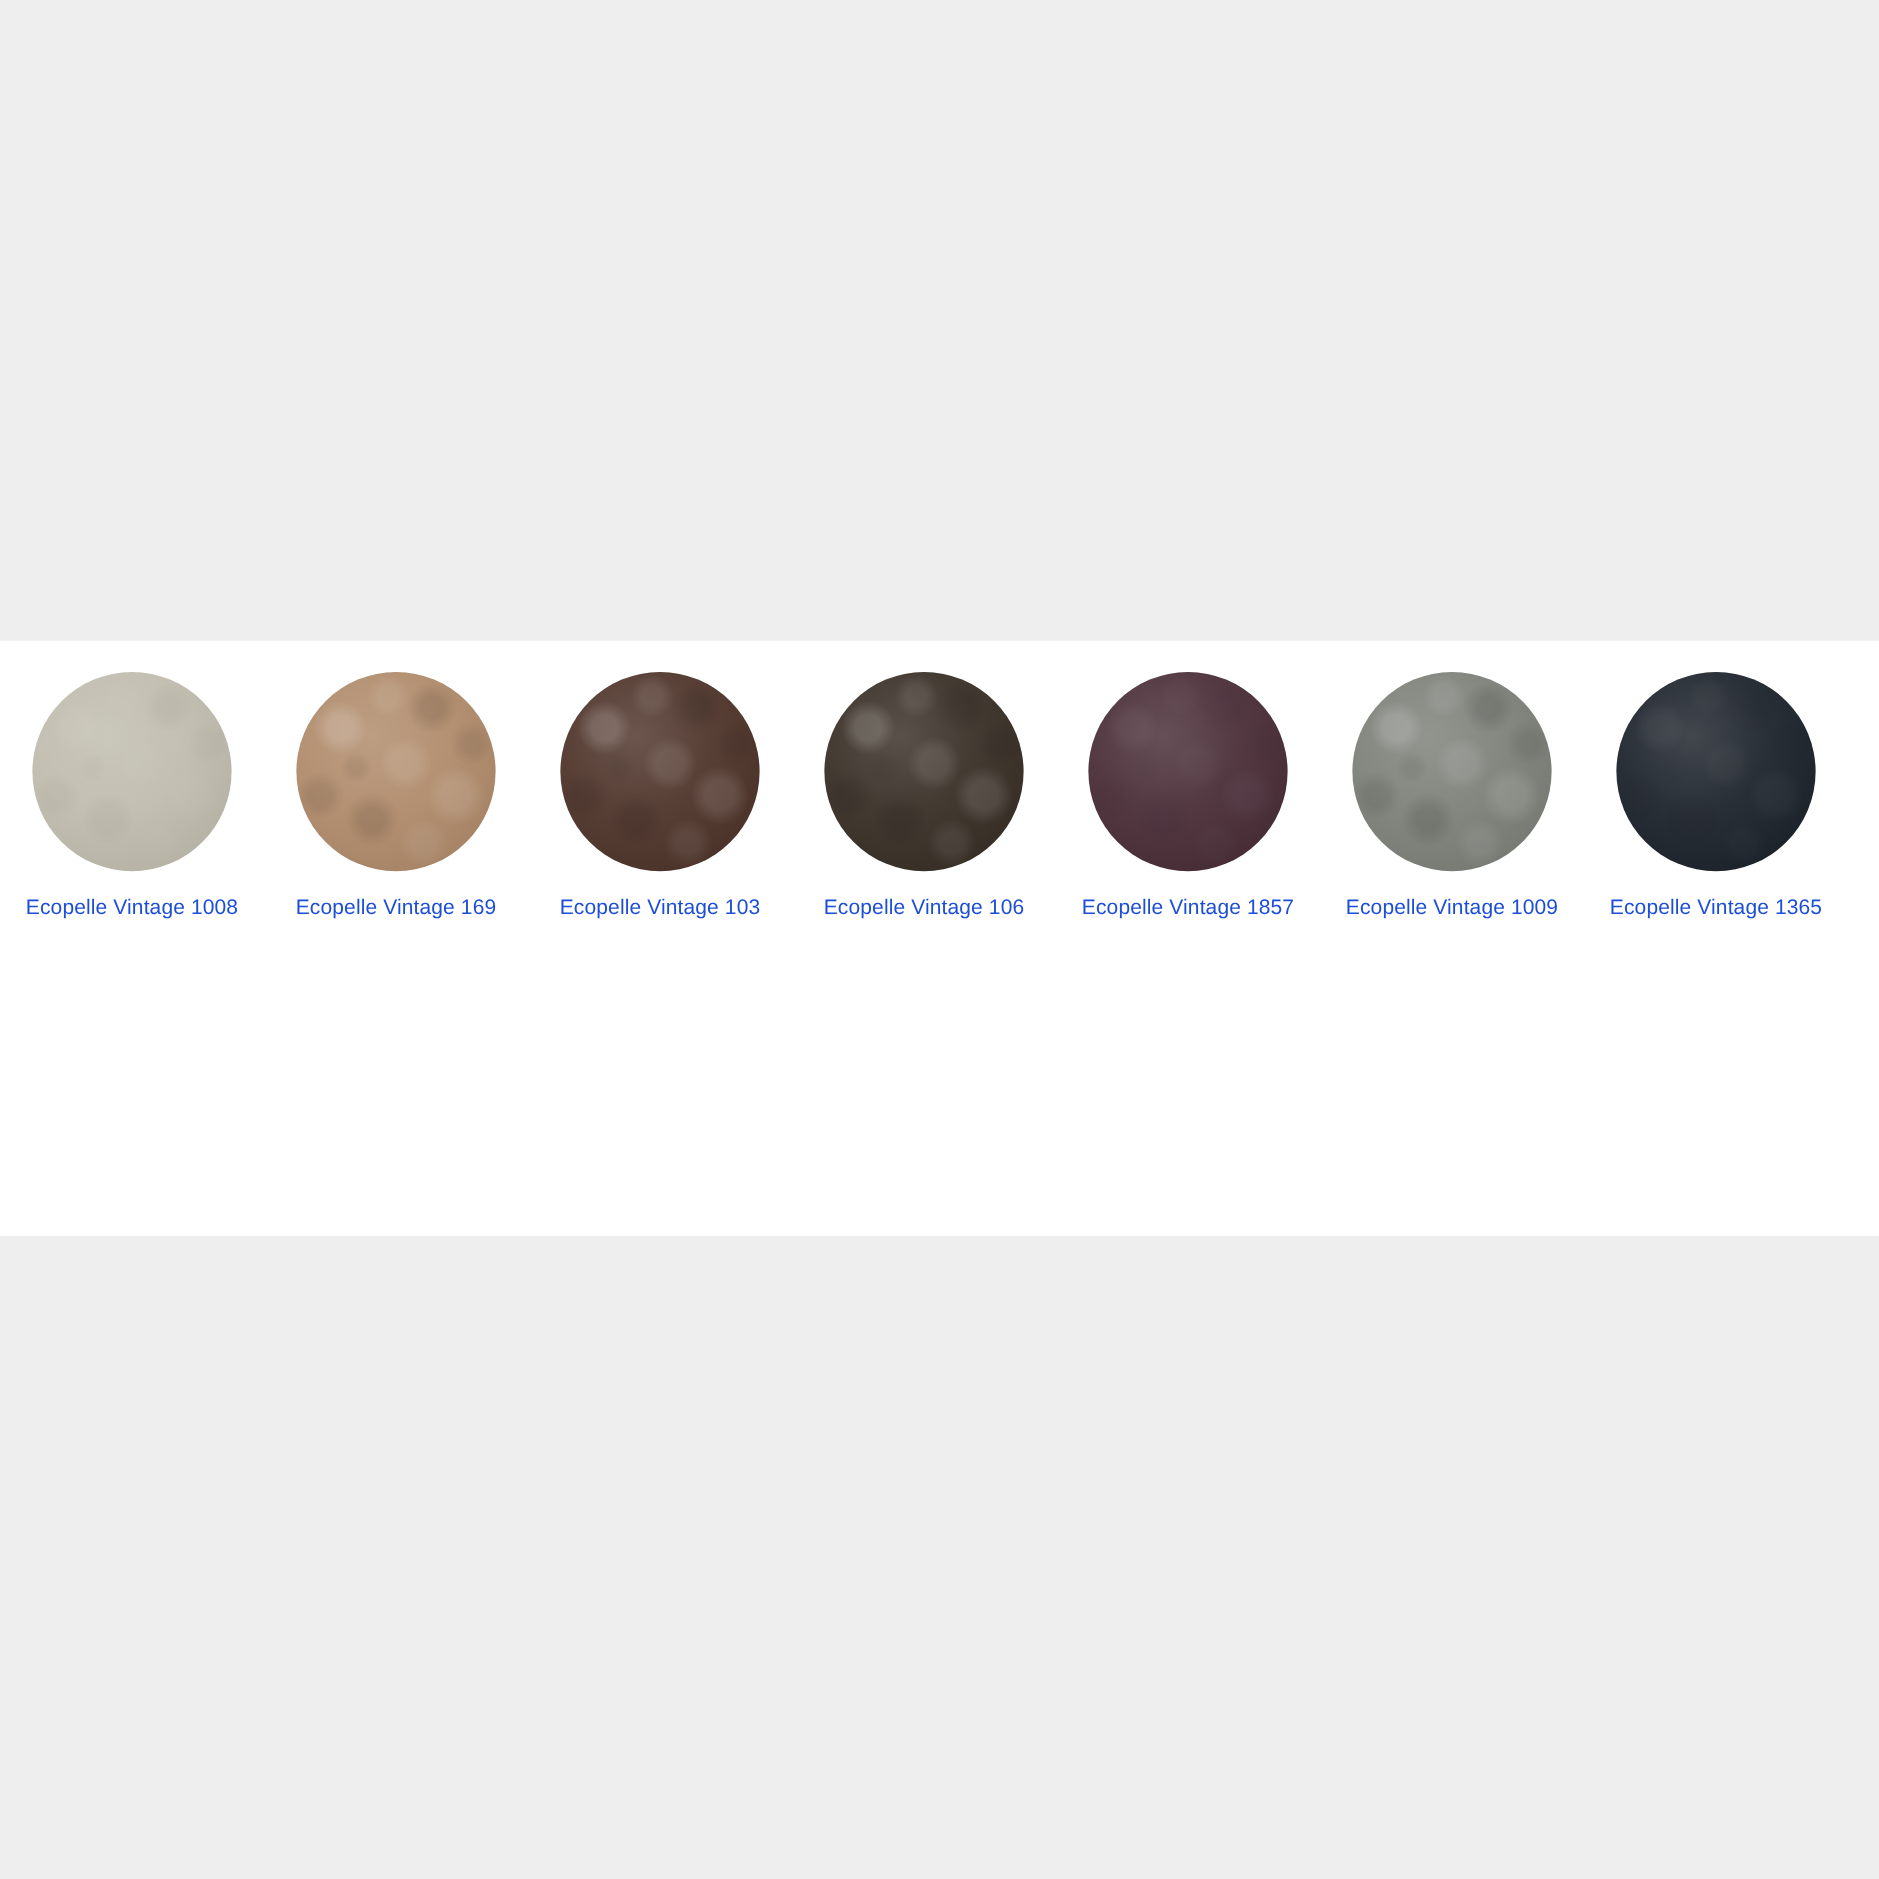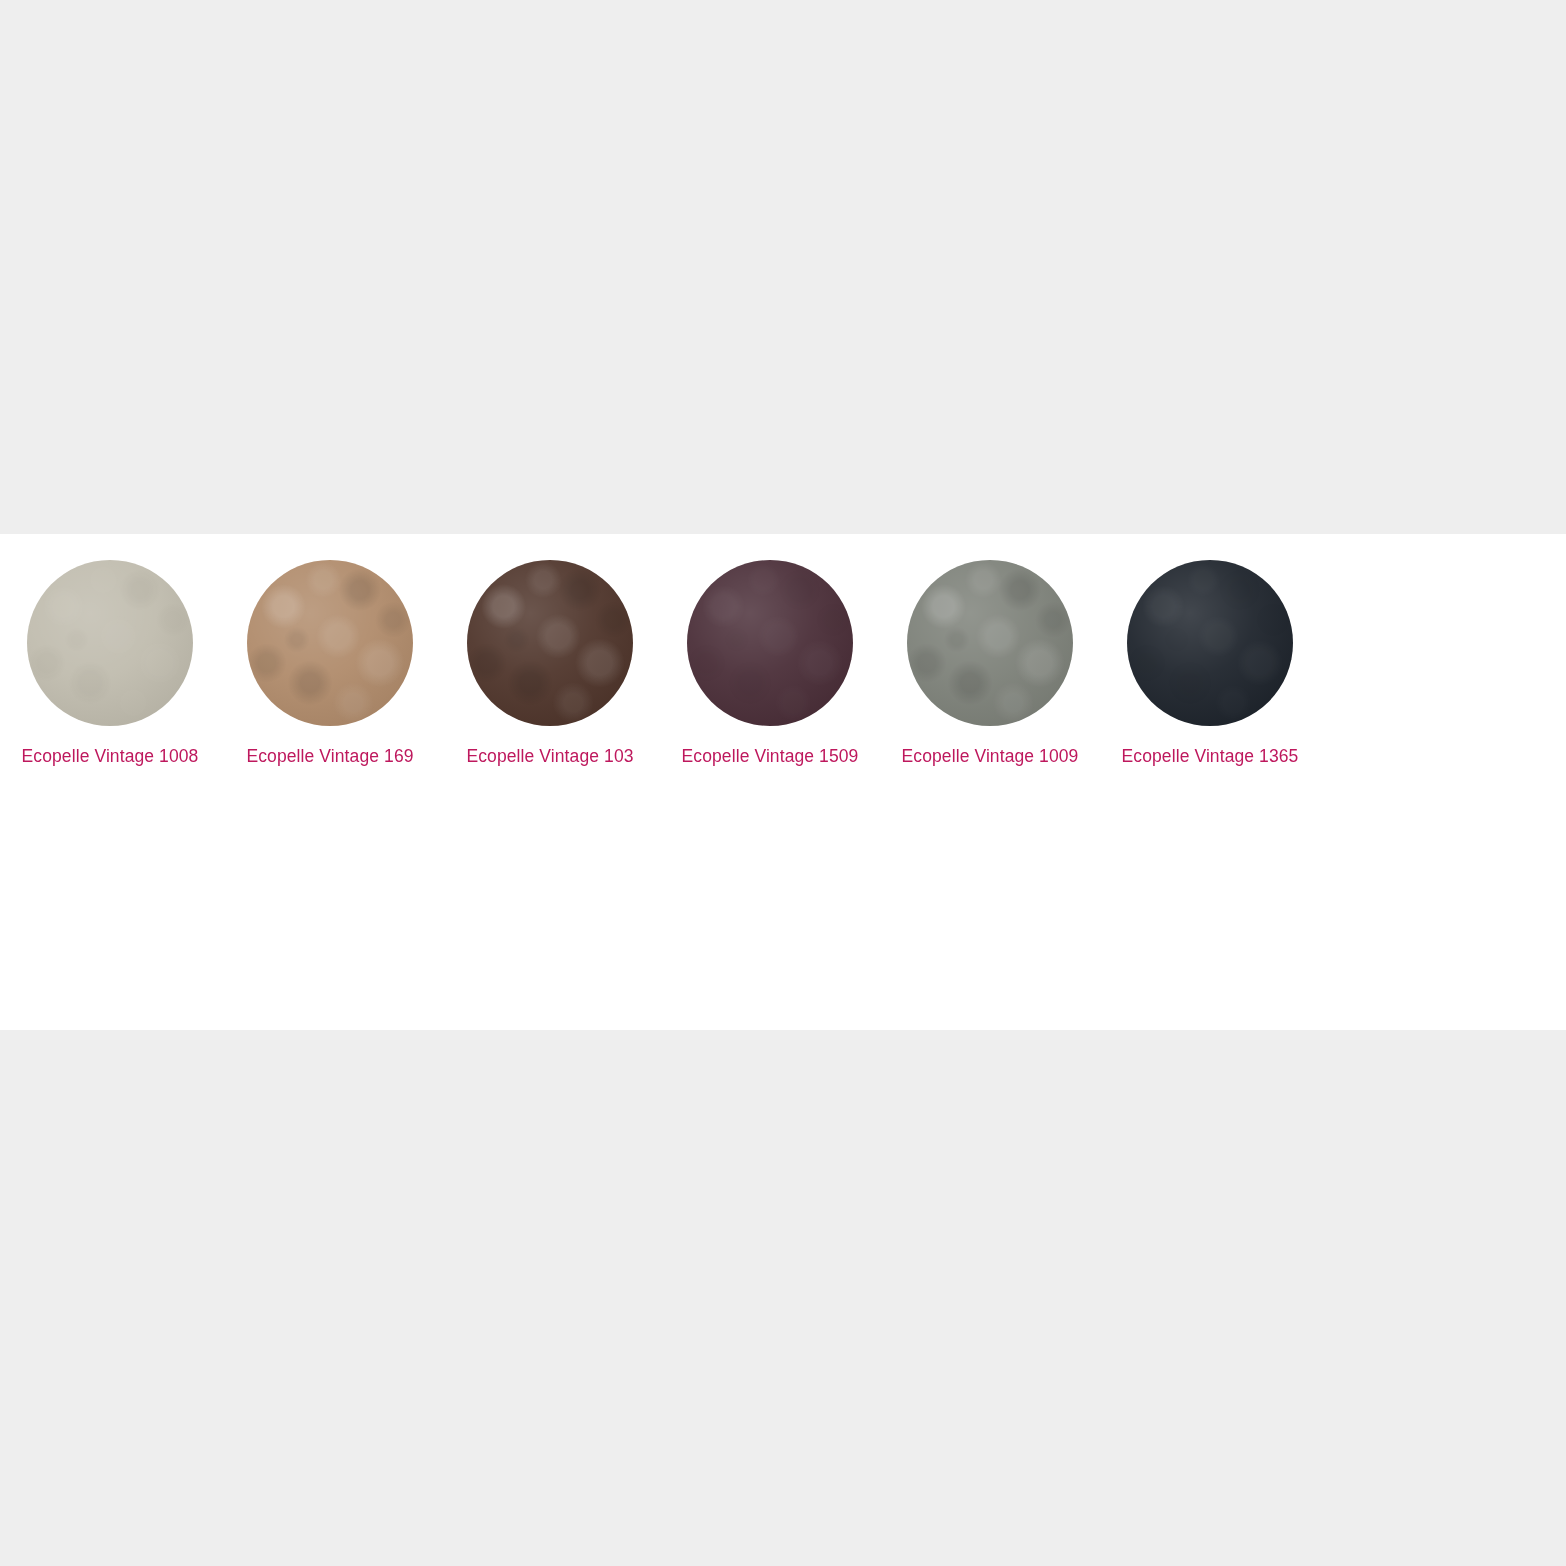--- a/index.html
+++ b/index.html
@@ -86,21 +86,21 @@
     position: absolute;
     left: 0; top: 0; right: 0; bottom: 0;
     border-radius: 50%;
     background: radial-gradient(circle at 38% 32%, rgba(255,255,255,0.16) 0%, rgba(255,255,255,0.05) 42%, rgba(0,0,0,0.06) 82%, rgba(0,0,0,0.12) 100%);
   }
   .swatch-disc.smooth .grain { opacity: 0.16; }
   .swatch-label {
     margin-top: 20px;
     font-size: 17.5px;
     line-height: 20px;
-    color: #be185d;
+    color: #1d4ed8;
     letter-spacing: 0.1px;
     white-space: nowrap;
     text-align: center;
   }
 </style>
 </head>
 <body>
 
 <div id="page-root">
 
@@ -123,25 +123,32 @@
           <div class="swatch-label">Ecopelle Vintage 169</div>
         </div>
         <div class="swatch-cell">
           <div class="swatch-disc" style="background-color: rgb(79, 53, 43);">
             <div class="grain"></div>
             <div class="sheen"></div>
           </div>
           <div class="swatch-label">Ecopelle Vintage 103</div>
         </div>
         <div class="swatch-cell">
+          <div class="swatch-disc" style="background-color: rgb(57, 48, 39);">
+            <div class="grain"></div>
+            <div class="sheen"></div>
+          </div>
+          <div class="swatch-label">Ecopelle Vintage 106</div>
+        </div>
+        <div class="swatch-cell">
           <div class="swatch-disc smooth" style="background-color: rgb(74, 46, 56);">
             <div class="grain"></div>
             <div class="sheen"></div>
           </div>
-          <div class="swatch-label">Ecopelle Vintage 1509</div>
+          <div class="swatch-label">Ecopelle Vintage 1857</div>
         </div>
         <div class="swatch-cell">
           <div class="swatch-disc" style="background-color: rgb(125, 129, 121);">
             <div class="grain"></div>
             <div class="sheen"></div>
           </div>
           <div class="swatch-label">Ecopelle Vintage 1009</div>
         </div>
         <div class="swatch-cell">
           <div class="swatch-disc smooth" style="background-color: rgb(30, 36, 44);">

